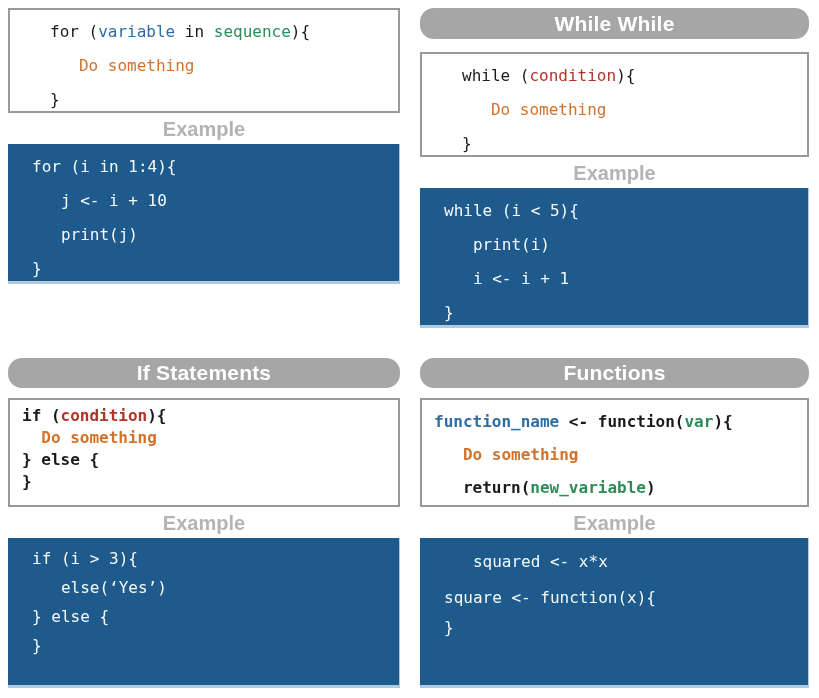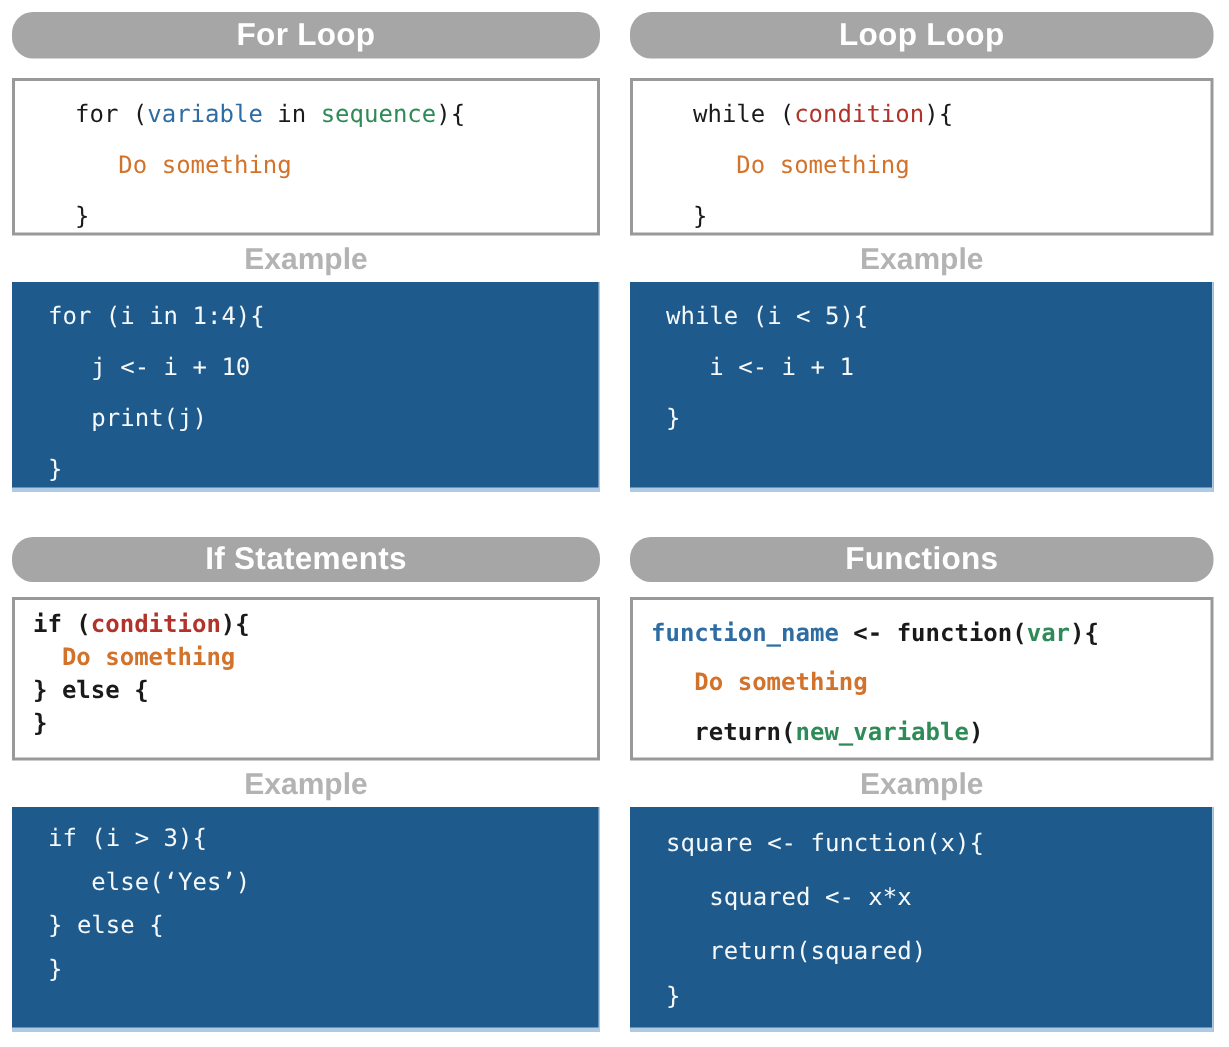--- a/index.html
+++ b/index.html
@@ -82,49 +82,47 @@
   .c-r{color:var(--col-r);}
   .c-o{color:var(--col-o);}
   .c-w{color:var(--col-w);}
 </style>
 </head>
 <body>
 
 <main class="grid">
 
   <section class="card card--top">
-    <div class="card-header">
-      <span>For Loop</span>
-    </div>
     <div class="syntax-box lh-loose">
         <div class="code-line"><span class="c-k">for (</span><span class="c-b">variable</span><span class="c-k"> in </span><span class="c-g">sequence</span><span class="c-k">){</span></div>
         <div class="code-line"><span class="c-o">   Do something</span></div>
         <div class="code-line"><span class="c-k">}</span></div>
       </div>
     <div class="example-label">Example</div>
     <div class="example-box lh-loose">
         <div class="code-line"><span class="c-w">for (i in 1:4){</span></div>
         <div class="code-line"><span class="c-w">   j &lt;- i + 10</span></div>
         <div class="code-line"><span class="c-w">   print(j)</span></div>
         <div class="code-line"><span class="c-w">}</span></div>
       </div>
   </section>
 
   <section class="card card--top">
     <div class="card-header">
-      <span>Loop Loop</span>
+      <span>While While</span>
     </div>
     <div class="syntax-box lh-loose">
         <div class="code-line"><span class="c-k">while (</span><span class="c-r">condition</span><span class="c-k">){</span></div>
         <div class="code-line"><span class="c-o">   Do something</span></div>
         <div class="code-line"><span class="c-k">}</span></div>
       </div>
     <div class="example-label">Example</div>
     <div class="example-box lh-loose">
         <div class="code-line"><span class="c-w">while (i &lt; 5){</span></div>
+        <div class="code-line"><span class="c-w">   print(i)</span></div>
         <div class="code-line"><span class="c-w">   i &lt;- i + 1</span></div>
         <div class="code-line"><span class="c-w">}</span></div>
       </div>
   </section>
 
   <section class="card card--bottom">
     <div class="card-header">
       <span>If Statements</span>
     </div>
     <div class="syntax-box lh-compact">
@@ -147,20 +145,19 @@
       <span>Functions</span>
     </div>
     <div class="syntax-box lh-fn">
         <div class="code-line"><span class="c-b">function_name</span><span class="c-k"> &lt;- function(</span><span class="c-g">var</span><span class="c-k">){</span></div>
         <div class="code-line"><span class="c-o">   Do something</span></div>
         <div class="code-line"><span class="c-k">   return(</span><span class="c-g">new_variable</span><span class="c-k">)</span></div>
         <div class="code-line"><span class="c-k">}</span></div>
       </div>
     <div class="example-label">Example</div>
     <div class="example-box lh-fnx">
+        <div class="code-line"><span class="c-w">   squared &lt;- x*x</span></div>
         <div class="code-line"><span class="c-w">square &lt;- function(x){</span></div>
-        <div class="code-line"><span class="c-w">   squared &lt;- x*x</span></div>
-        <div class="code-line"><span class="c-w">   return(squared)</span></div>
         <div class="code-line"><span class="c-w">}</span></div>
       </div>
   </section>
 
 </main>
 
 </body></html>

